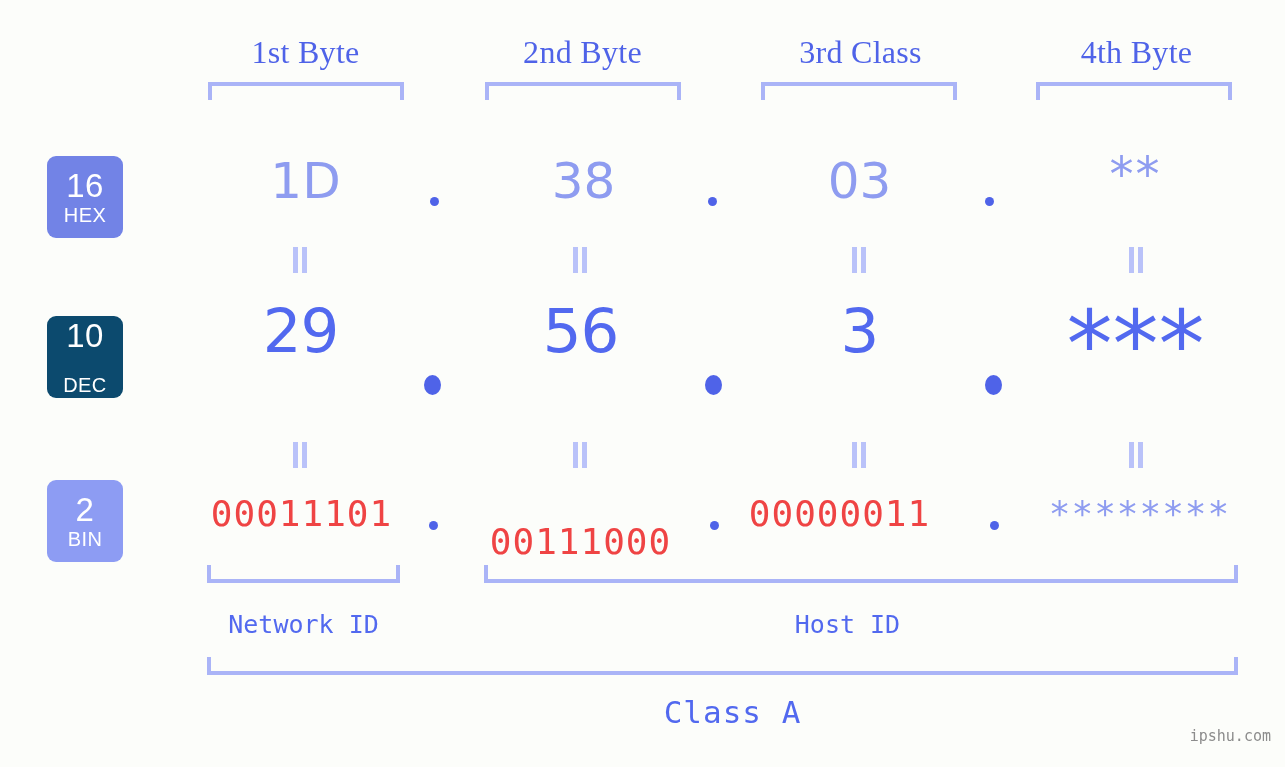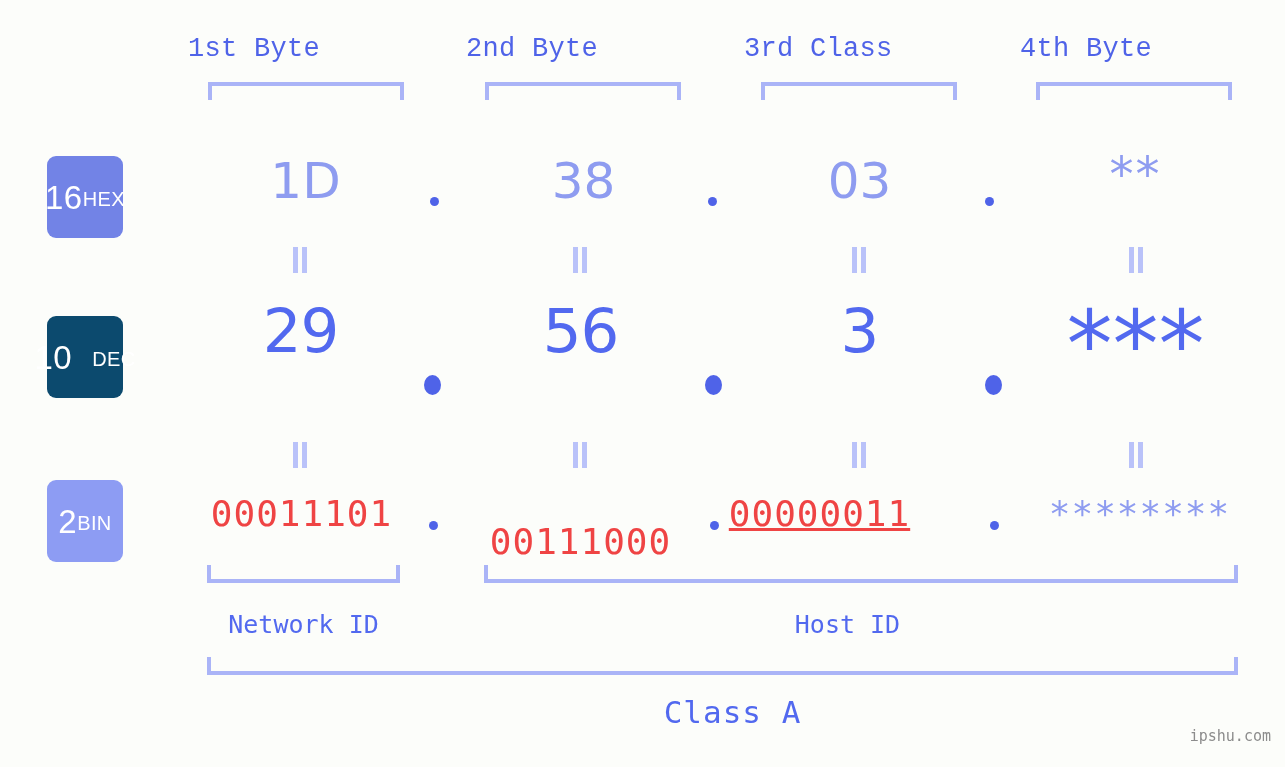--- a/index.html
+++ b/index.html
@@ -18,24 +18,24 @@
   .canvas {
     position: relative;
     width: 1285px;
     height: 767px;
   }
 
   
   .byte-label {
     position: absolute;
     top: 34px;
-    text-align: left;
-    font-size: 27px;
+    text-align: center;
+    font-size: 32px;
     color: #4f63e8;
-    font-family: Liberation Mono, monospace;
+    font-family: Liberation Serif, serif;
     letter-spacing: 0.3px;
     white-space: nowrap;
   }
 
   
   .bracket-top {
     position: absolute;
     top: 82px;
     height: 18px;
     border-top: 4px solid #aab4f7;
@@ -57,20 +57,21 @@
   
   .badge {
     position: absolute;
     left: 47px;
     width: 76px;
     height: 82px;
     border-radius: 9px;
     background: #7b8ce8;
     color: #ffffff;
     display: flex;
+    flex-direction: column;
     align-items: center;
     justify-content: center;
     line-height: 1;
   }
   .badge .num {
     font-size: 33px;
     font-weight: 400;
     letter-spacing: 0.5px;
   }
   .badge .abbr {
@@ -258,21 +259,21 @@
   <div class="eq eq-lower" style="left:851px;"></div>
   <div class="eq eq-lower" style="left:1128px;"></div>
 
   <div class="row-bin">
     <div class="val" style="left:184px; width:235px;">00011101</div>
     <div class="dot dot-bin" style="left:429px;"></div>
 
     <div class="val" style="left:463px; width:235px;margin-top:28px;">00111000</div>
     <div class="dot dot-bin" style="left:710px;"></div>
 
-    <div class="val" style="left:702px; width:235px;text-decoration:underline;">00000011</div>
+    <div class="val" style="left:722px; width:235px;">00000011</div>
     <div class="dot dot-bin" style="left:990px;"></div>
 
     <div class="val stars" style="left:1022px; width:235px;">********</div>
   </div>
 
   <div class="bracket-bottom" style="left:207px; width:193px; top:565px;"></div>
   <div class="bracket-bottom" style="left:484px; width:754px; top:565px;"></div>
 
   <div class="id-label" style="left:186px; width:235px;">Network ID</div>
   <div class="id-label" style="left:744px; width:207px;">Host ID</div>

